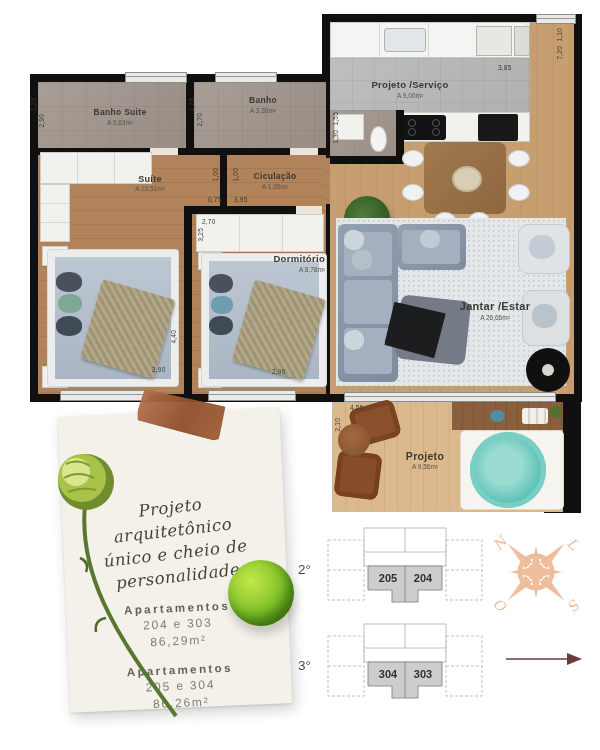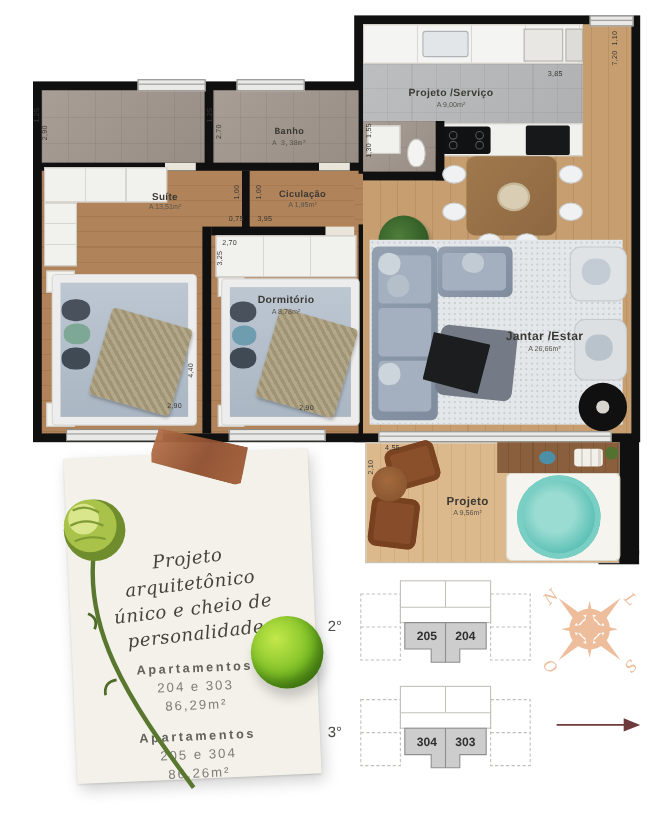--- a/index.html
+++ b/index.html
@@ -203,33 +203,37 @@
       <span class="abs" style="left:70px;top:6px;width:26px;height:16px;background:repeating-linear-gradient(90deg,#f2f0ea 0 6px,#d9d5cb 6px 8px);border-radius:3px;"></span>
       <span class="abs" style="left:98px;top:4px;width:12px;height:12px;border-radius:50%;background:#54722f;"></span>
     </div>
     <div class="abs" style="left:460px;top:430px;width:104px;height:80px;background:#f6f4ef;border-radius:5px;border:1px solid #ddd8cc;box-sizing:border-box;"></div>
     <div class="abs" style="left:470px;top:432px;width:76px;height:76px;border-radius:50%;
          background:radial-gradient(circle at 45% 45%,#9adcd2 0 30%,#63c3b8 60%,#4fb3a8);box-shadow:inset 0 0 0 5px #79cfc4;"></div>
     <div class="abs" style="left:352px;top:404px;width:46px;height:38px;background:#8a4f2b;border-radius:8px;transform:rotate(-16deg);box-shadow:inset 0 0 0 5px #7a4322;"></div>
     <div class="abs" style="left:336px;top:452px;width:44px;height:46px;background:#874d2a;border-radius:8px;transform:rotate(7deg);box-shadow:inset 0 0 0 5px #774120;"></div>
     <div class="abs" style="left:338px;top:424px;width:32px;height:32px;border-radius:50%;background:radial-gradient(circle at 45% 40%,#a46a3e,#80502c);"></div>
 
-    <div class="room-label" style="left:228px;top:116px;width:70px;font-size:8.5px;font-family:Liberation Mono, monospace;">
+    <div class="room-label" style="left:70px;top:108px;width:100px;font-size:8.5px;">
+      <span class="nm">Banho Suite</span>
+      <span class="ar">A 3,63m²</span>
+    </div>
+    <div class="room-label" style="left:228px;top:96px;width:70px;font-size:8.5px;">
       <span class="nm">Banho</span>
       <span class="ar">A 3,38m²</span>
     </div>
     <div class="room-label" style="left:225px;top:172px;width:100px;font-size:8.5px;">
       <span class="nm">Ciculação</span>
       <span class="ar">A 1,95m²</span>
     </div>
     <div class="room-label" style="left:100px;top:174px;width:100px;font-size:9px;">
       <span class="nm">Suíte</span>
       <span class="ar">A 13,51m²</span>
     </div>
-    <div class="room-label" style="left:195px;top:268px;width:130px;font-size:9.5px;">
+    <div class="room-label" style="left:195px;top:254px;width:130px;font-size:9.5px;text-align:right;">
       <span class="nm">Dormitório</span>
       <span class="ar">A 8,78m²</span>
     </div>
     <div class="room-label" style="left:345px;top:80px;width:130px;font-size:9.5px;">
       <span class="nm">Projeto /Serviço</span>
       <span class="ar">A 9,00m²</span>
     </div>
     <div class="room-label" style="left:425px;top:300px;width:140px;font-size:11px;">
       <span class="nm">Jantar /Estar</span>
       <span class="ar">A 26,66m²</span>

